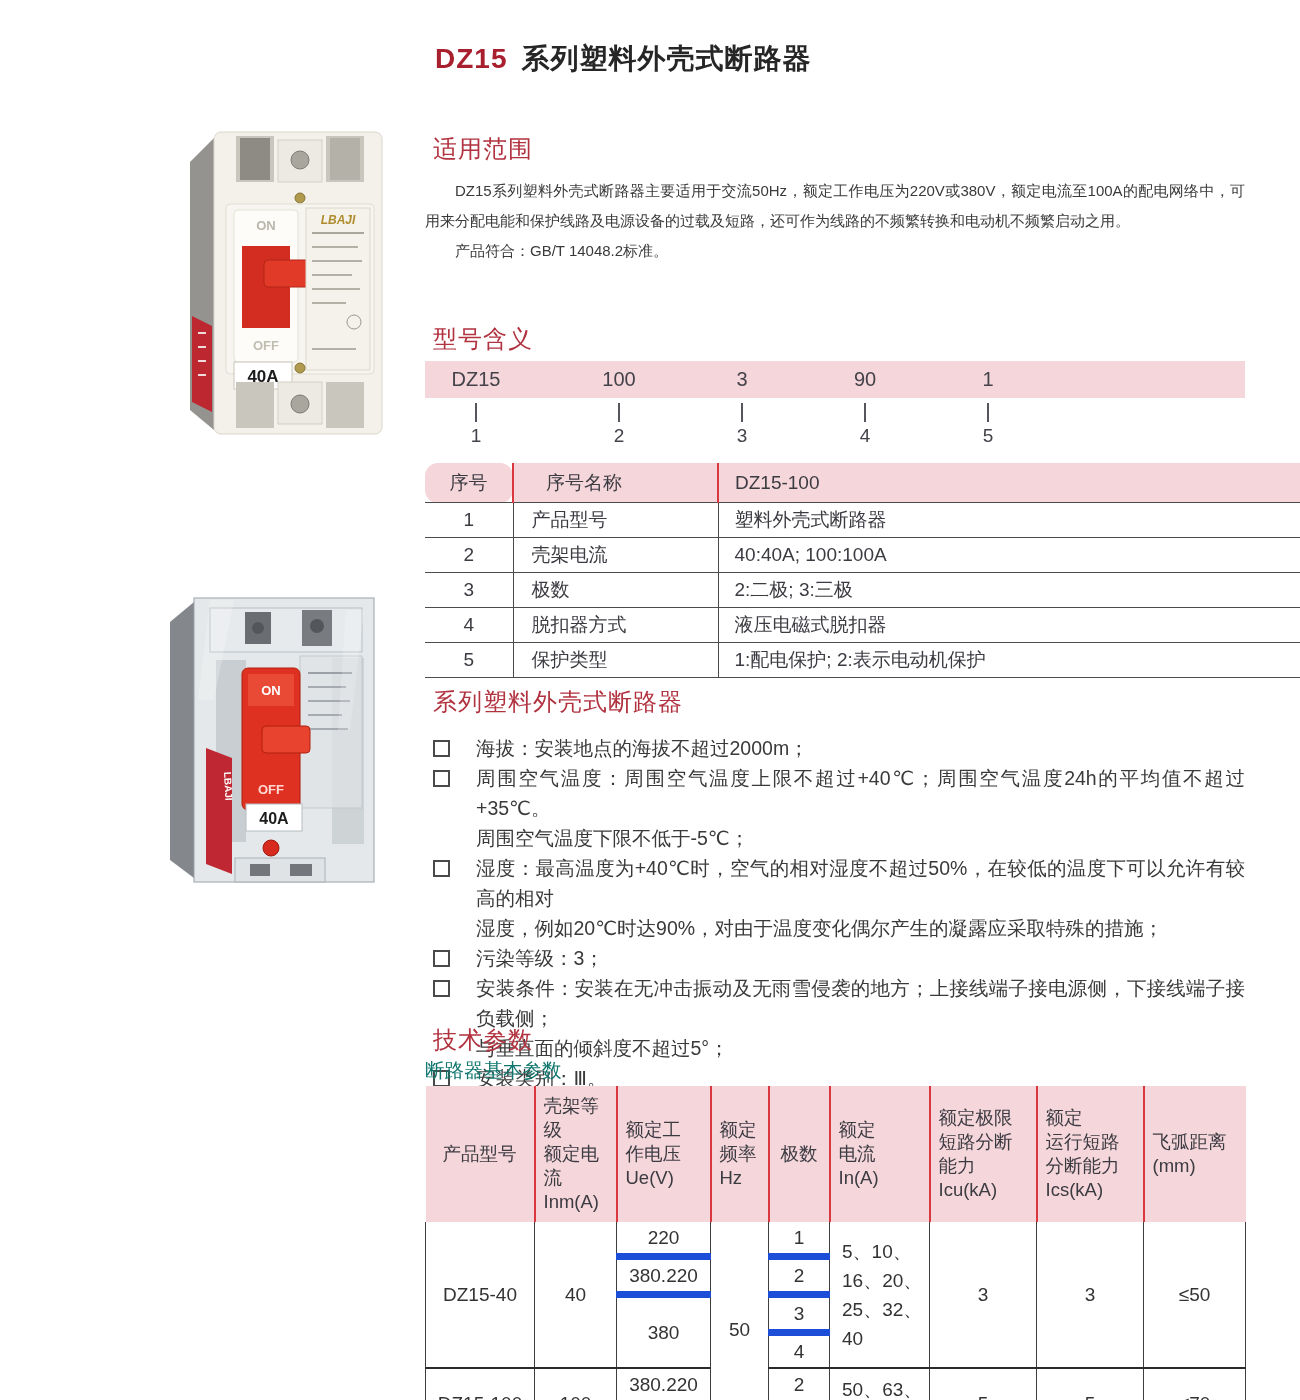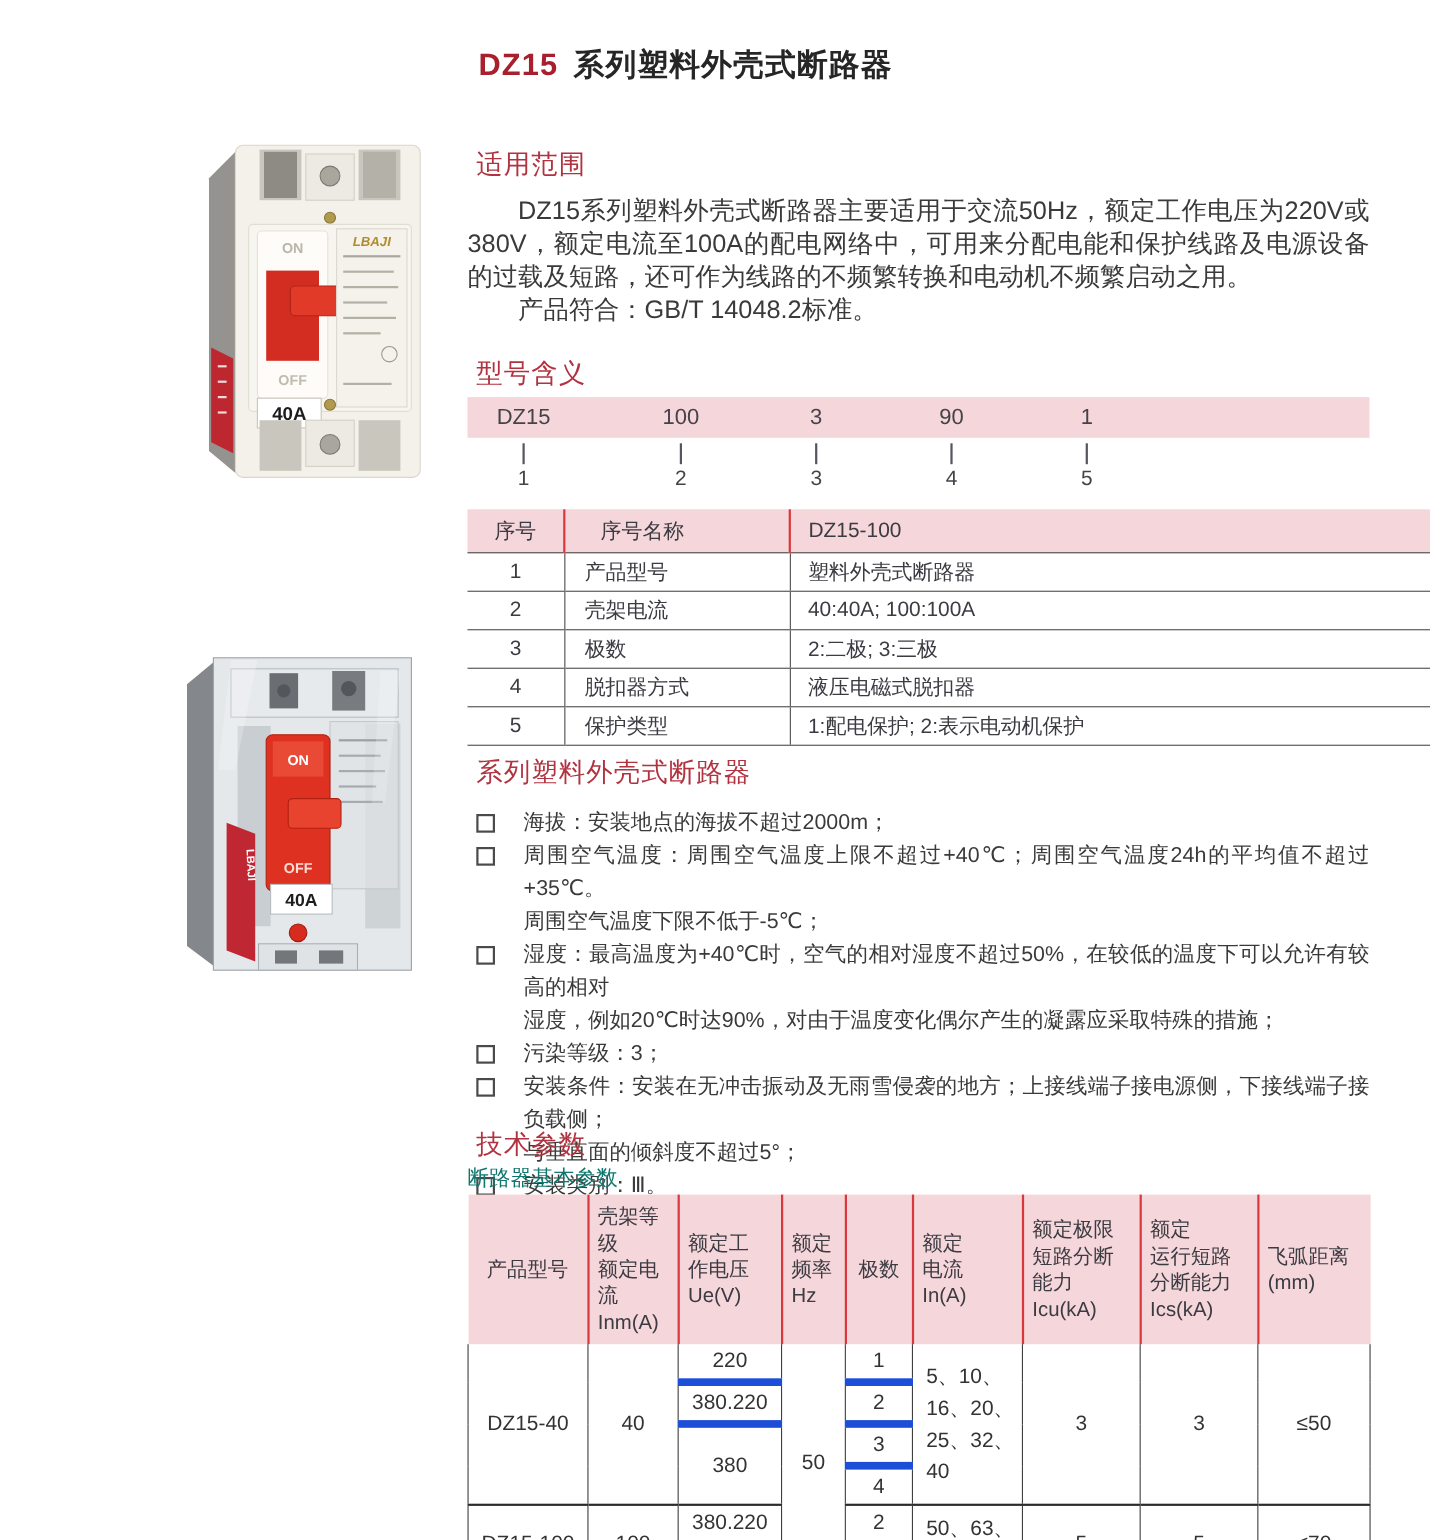--- a/index.html
+++ b/index.html
@@ -23,21 +23,21 @@
     font-size:24px; color:#b23340; letter-spacing:1px;font-family:Liberation Serif, serif;
   }
   .h-scope { top:133px; }
   .h-model { top:323px; }
   .h-cond  { top:686px; }
   .h-tech  { top:1024px; }
 
   
   .scope-text { position:absolute; left:425px; top:176px; width:820px; }
   .scope-text p {
-    margin:0; font-size:23px; line-height:30px; color:#3a3a3a;
+    margin:0; font-size:15px; line-height:30px; color:#3a3a3a;
     text-indent:2em; text-align:justify;
   }
 
   
   .model-banner {
     position:absolute; left:425px; top:361px; width:820px; height:37px;
     background:#f5d6da;
   }
   .model-banner .b-item {
     position:absolute; top:0; transform:translateX(-50%);
@@ -63,21 +63,21 @@
     background:#f5d6da; height:37px; font-weight:normal; font-size:19px;
     color:#3b3b42; border-bottom:1px solid #4c4c4c;
   }
   .model-table th.t-c1 { text-align:center; }
   .model-table th.t-c2 { text-align:left; padding-left:32px; }
   .model-table th.t-c3 { text-align:left; padding-left:16px; }
   .model-table td {
     height:34px; font-size:19px; color:#3b3b42;
     border-bottom:1px solid #4c4c4c; padding:0;
   }
-  .model-table .t-c1 { width:85px; text-align:center; }
+  .model-table .t-c1 { width:85px; text-align:center;border-radius:13px; }
   .model-table .t-c2 { width:170px; }
   .model-table .t-c3 { width:565px; }
   .model-table td.t-c2 { padding-left:18px; }
   .model-table td.t-c3 { padding-left:16px; }
   .model-table th.t-c2, .model-table th.t-c3 { border-left:2px solid #d8383e; }
   .model-table td.t-c2, .model-table td.t-c3 { border-left:1px solid #4c4c4c; }
 
   
   .cond-list { position:absolute; left:433px; top:733px; width:812px; }
   .cond-item { display:flex; align-items:flex-start;gap:14px; }

